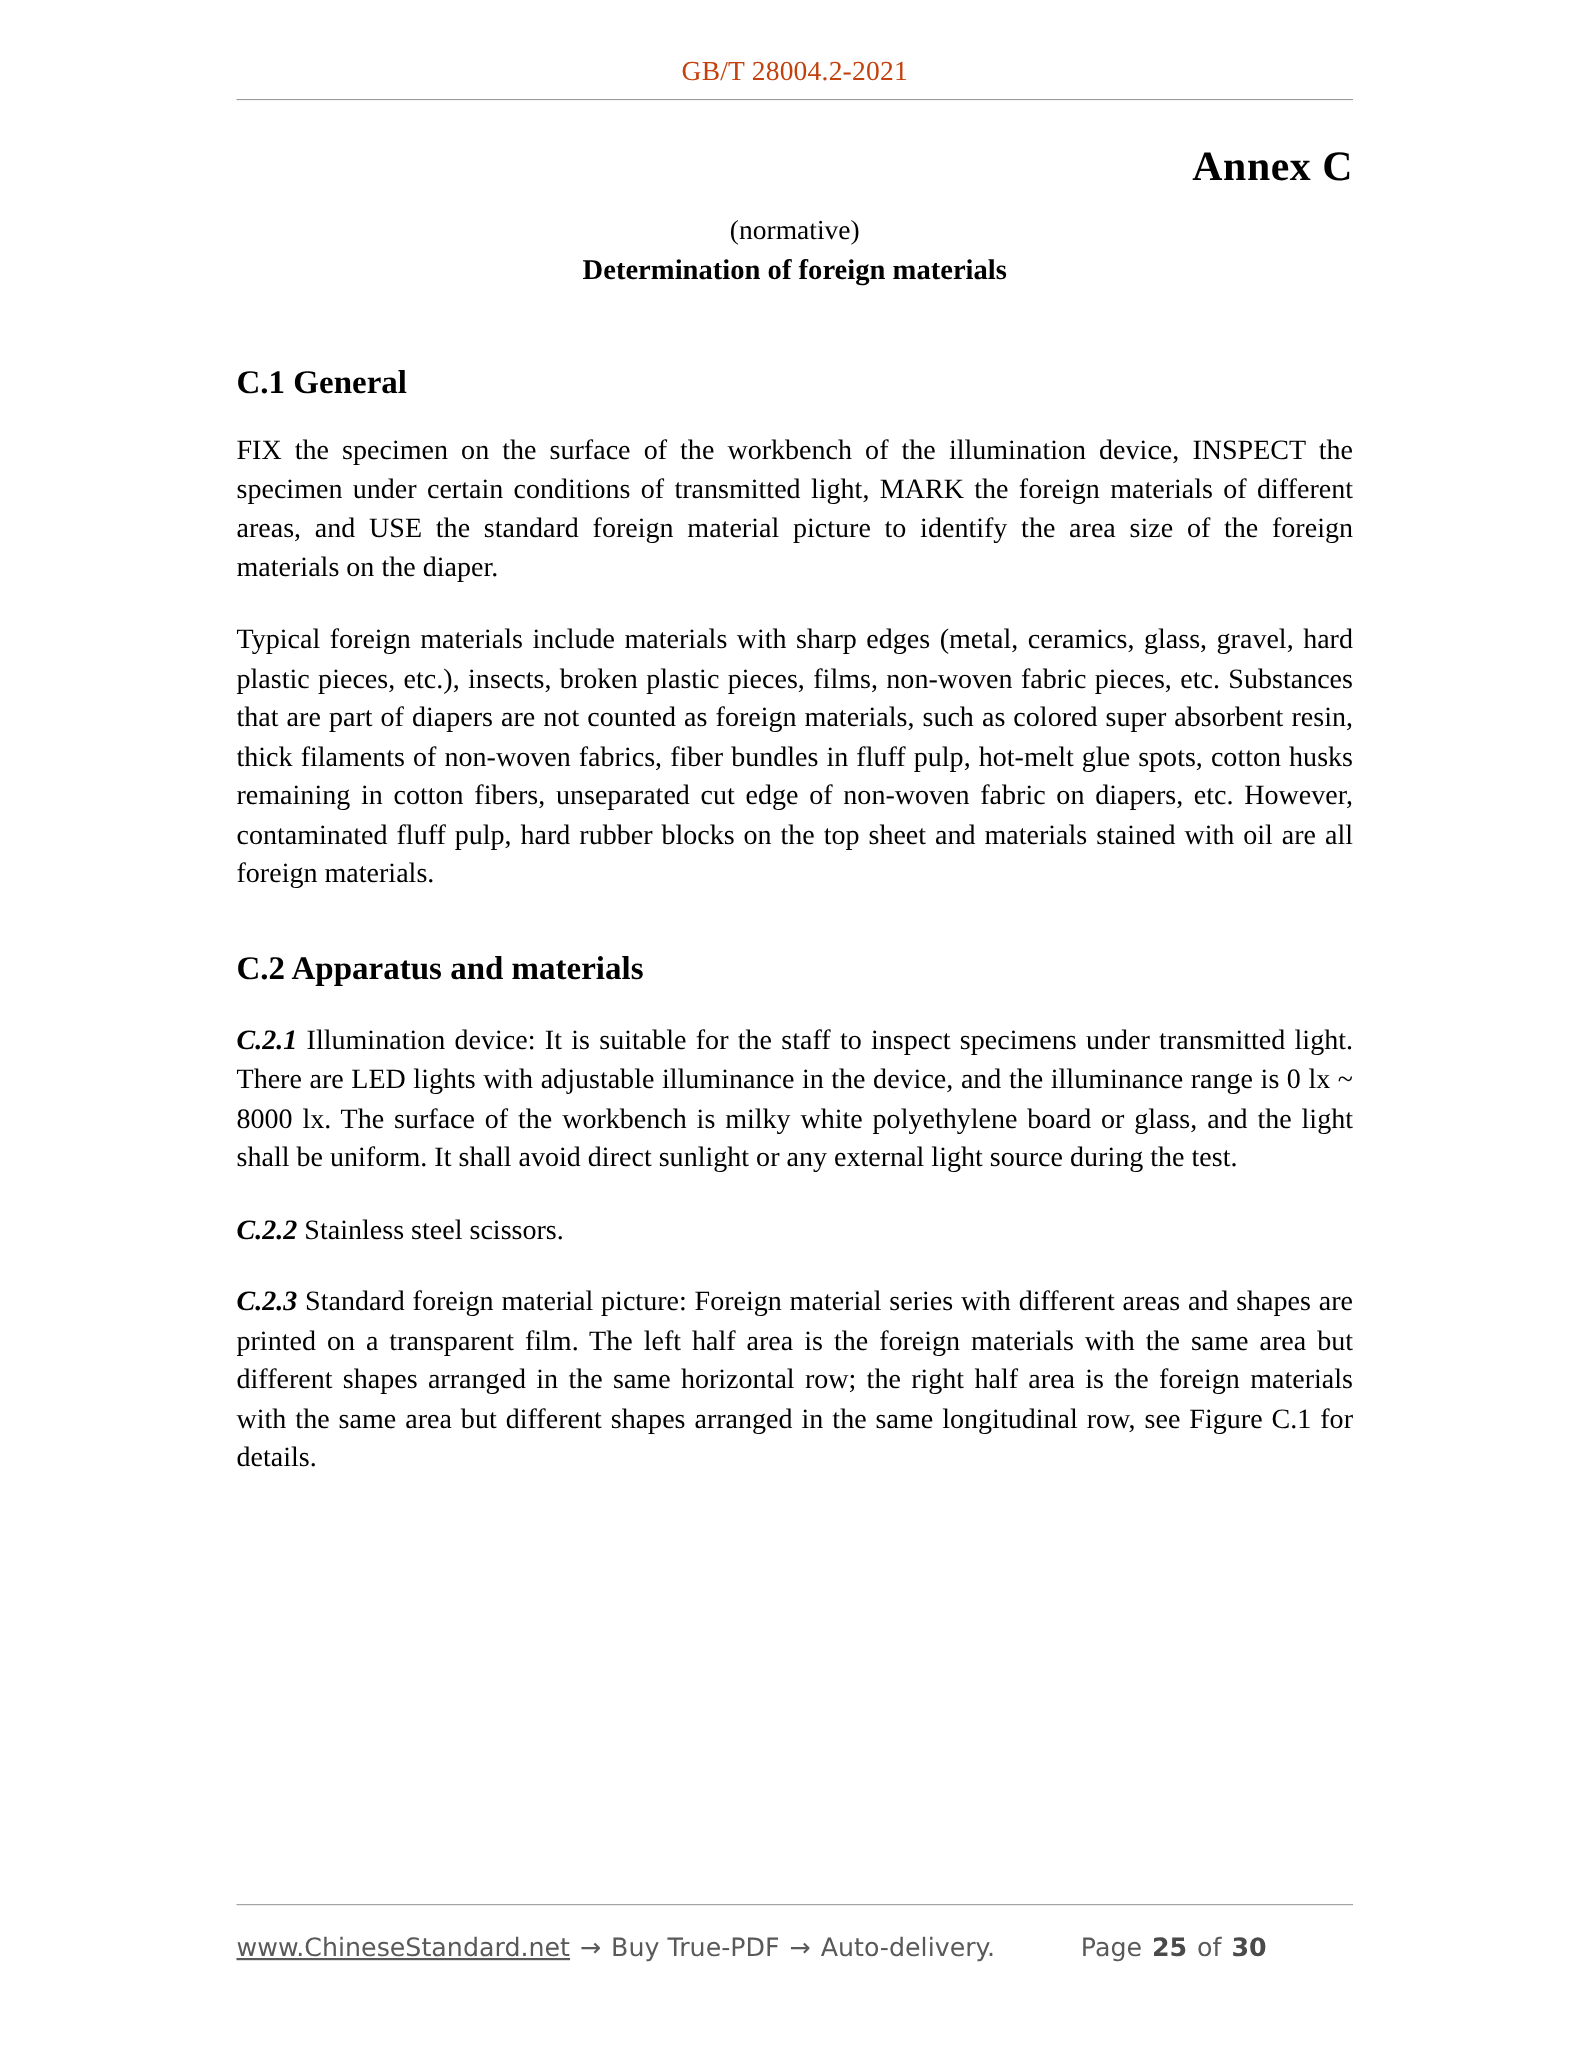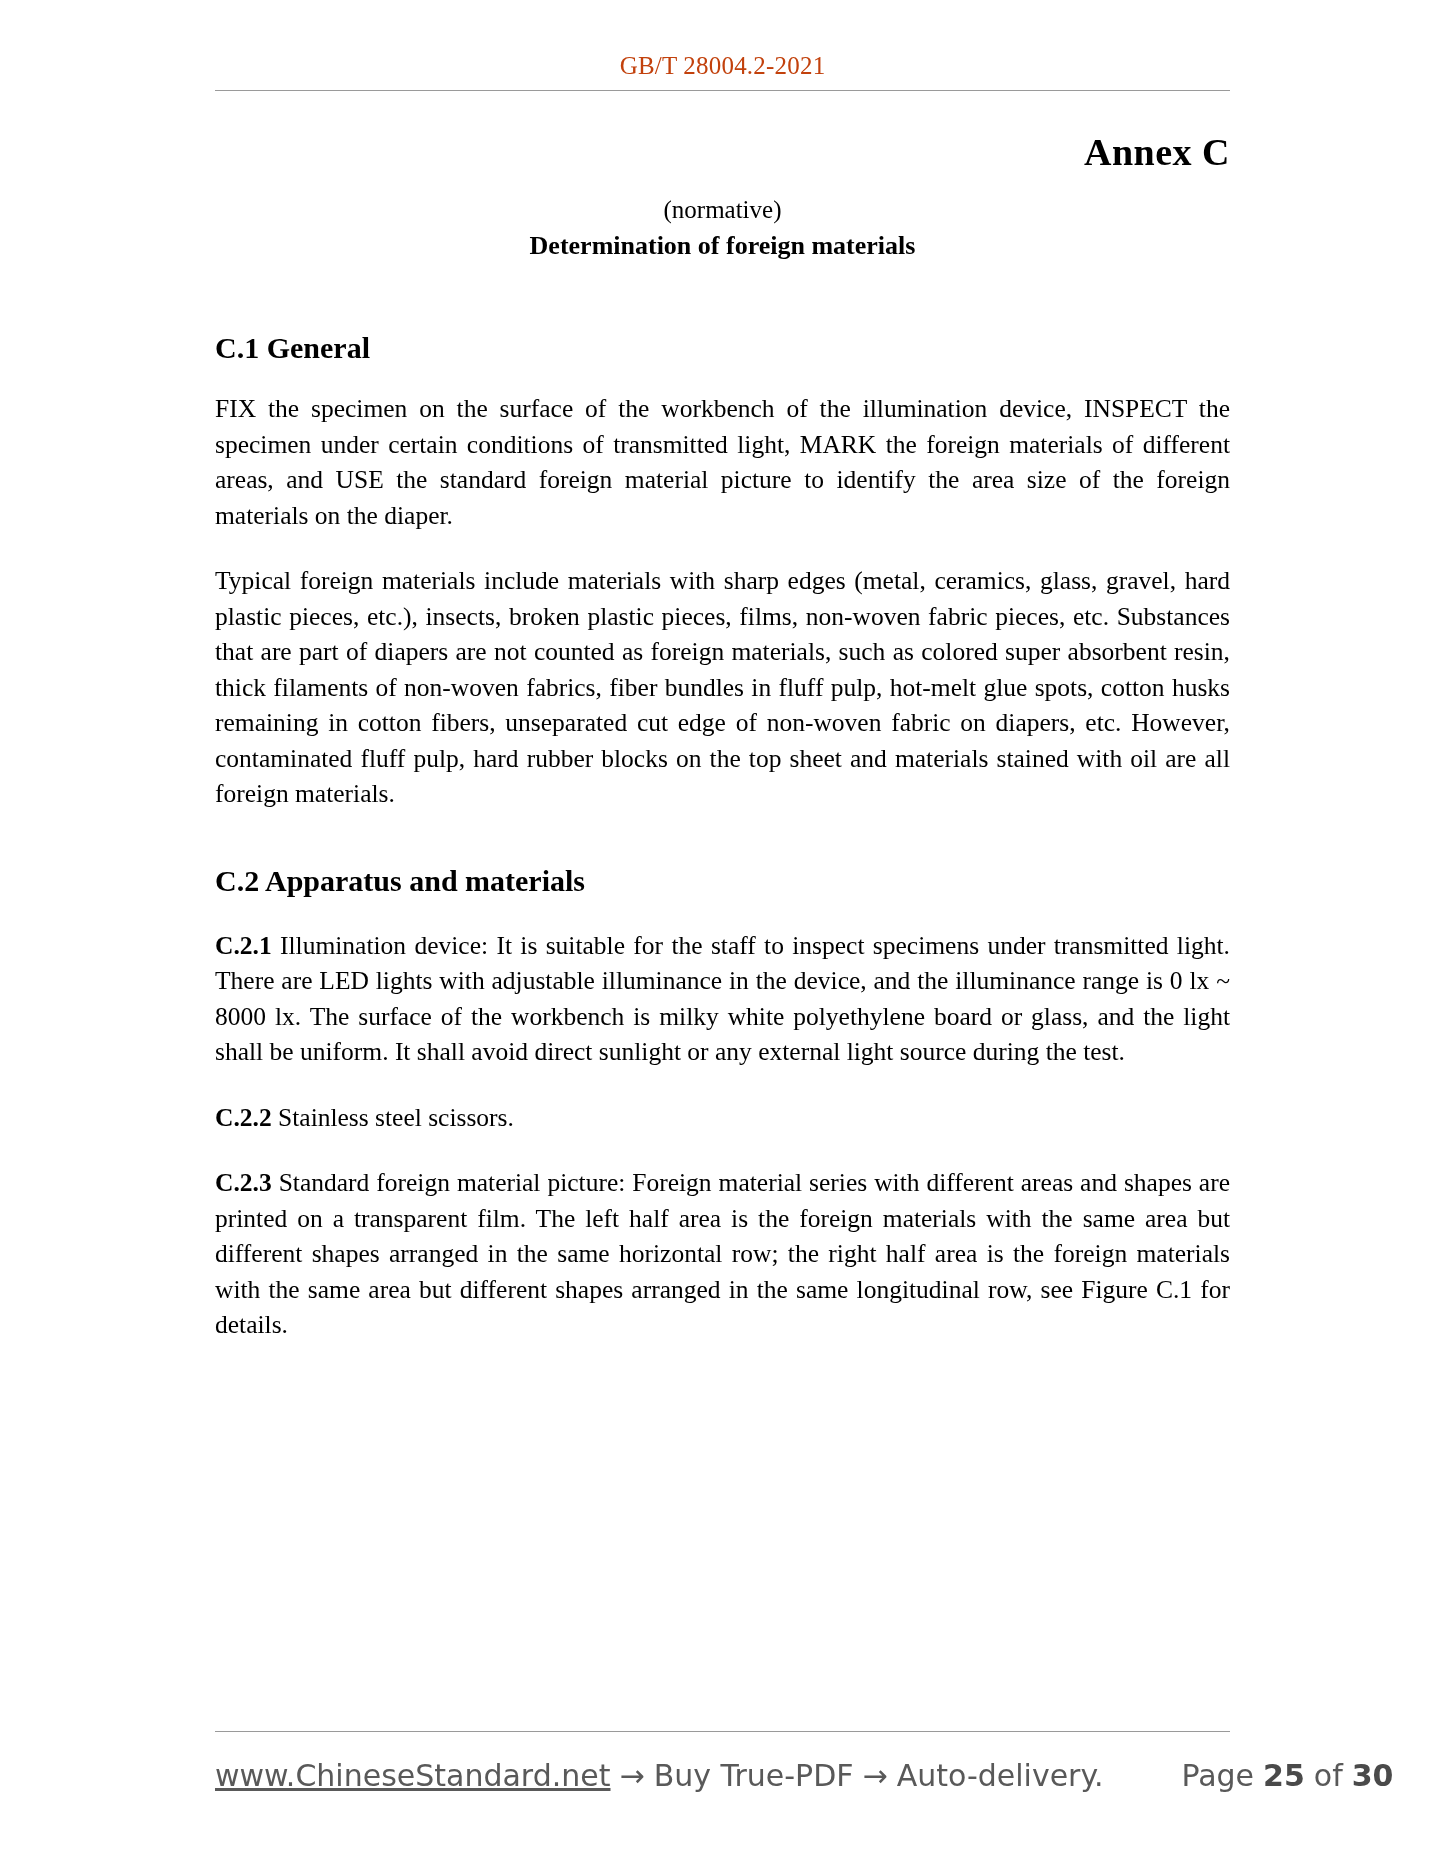--- a/index.html
+++ b/index.html
@@ -91,38 +91,39 @@
     text-align: justify;
     text-justify: inter-word;
     margin: 0;
     padding-top: 26px;
     hyphens: none;
   }
   p.para.gap-lg { padding-top: 30px; }
 
   .lbl {
     font-weight: bold;
+    font-style: italic;
   }
 
   
   .footer-rule {
     position: absolute;
     top: 1731px;
     left: 215px;
     width: 1015px;
     height: 1px;
     background: #9a9a9a;
   }
   .footer {
     position: absolute;
     top: 1758px;
     left: 215px;
     width: 1015px;
     font-family: "DejaVu Sans", "Liberation Sans", sans-serif;
-    font-size: 30px;
+    font-size: 23px;
     color: #595959;
     display: flex;
     align-items: baseline;
   }
   .footer-left {
     display: flex;
     align-items: baseline;
     gap: 9px;
     white-space: nowrap;
   }

